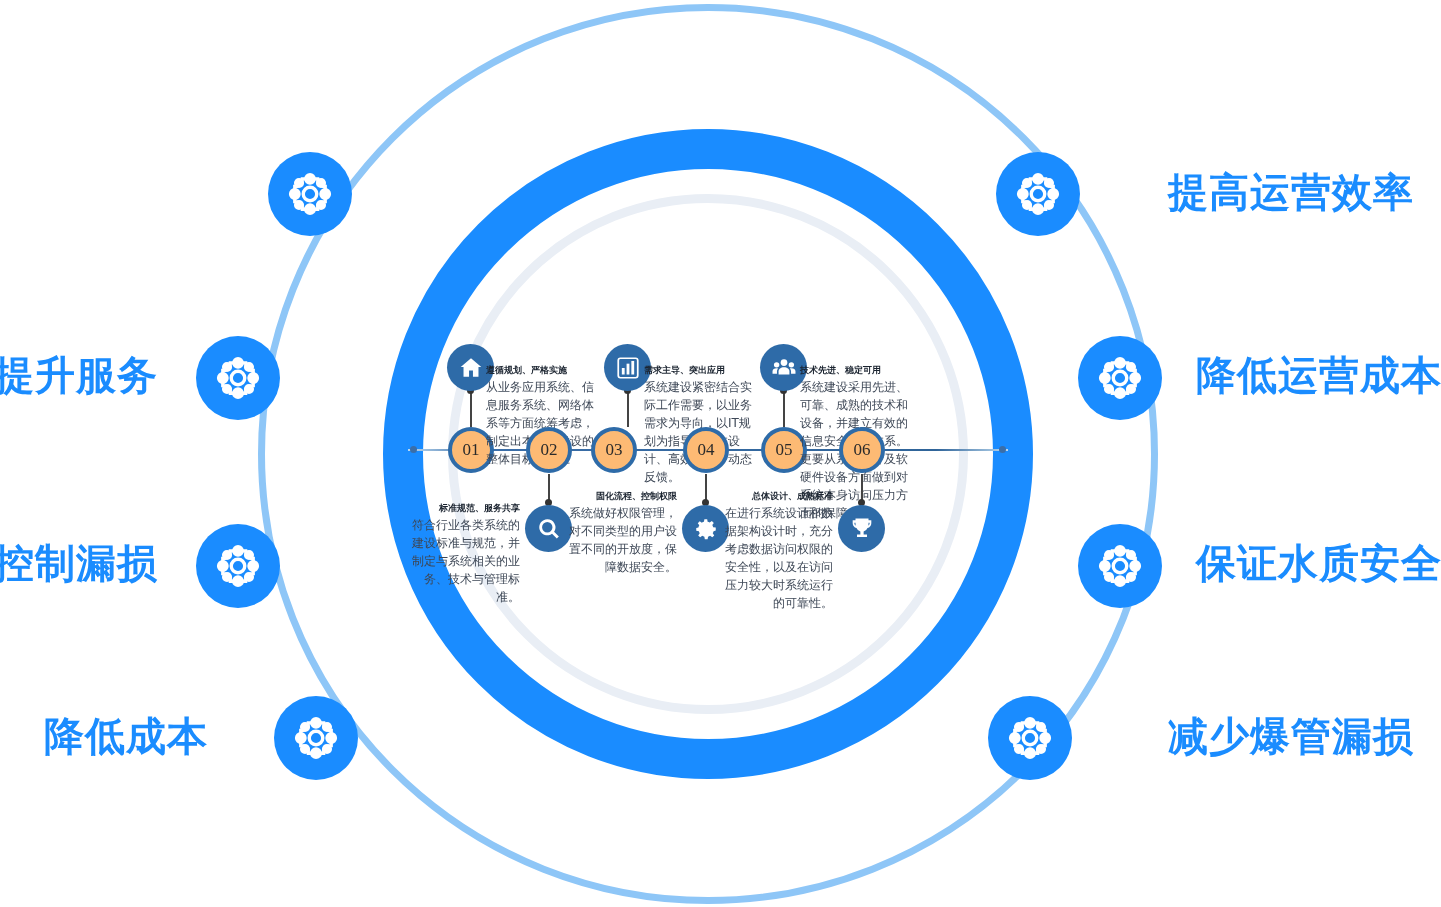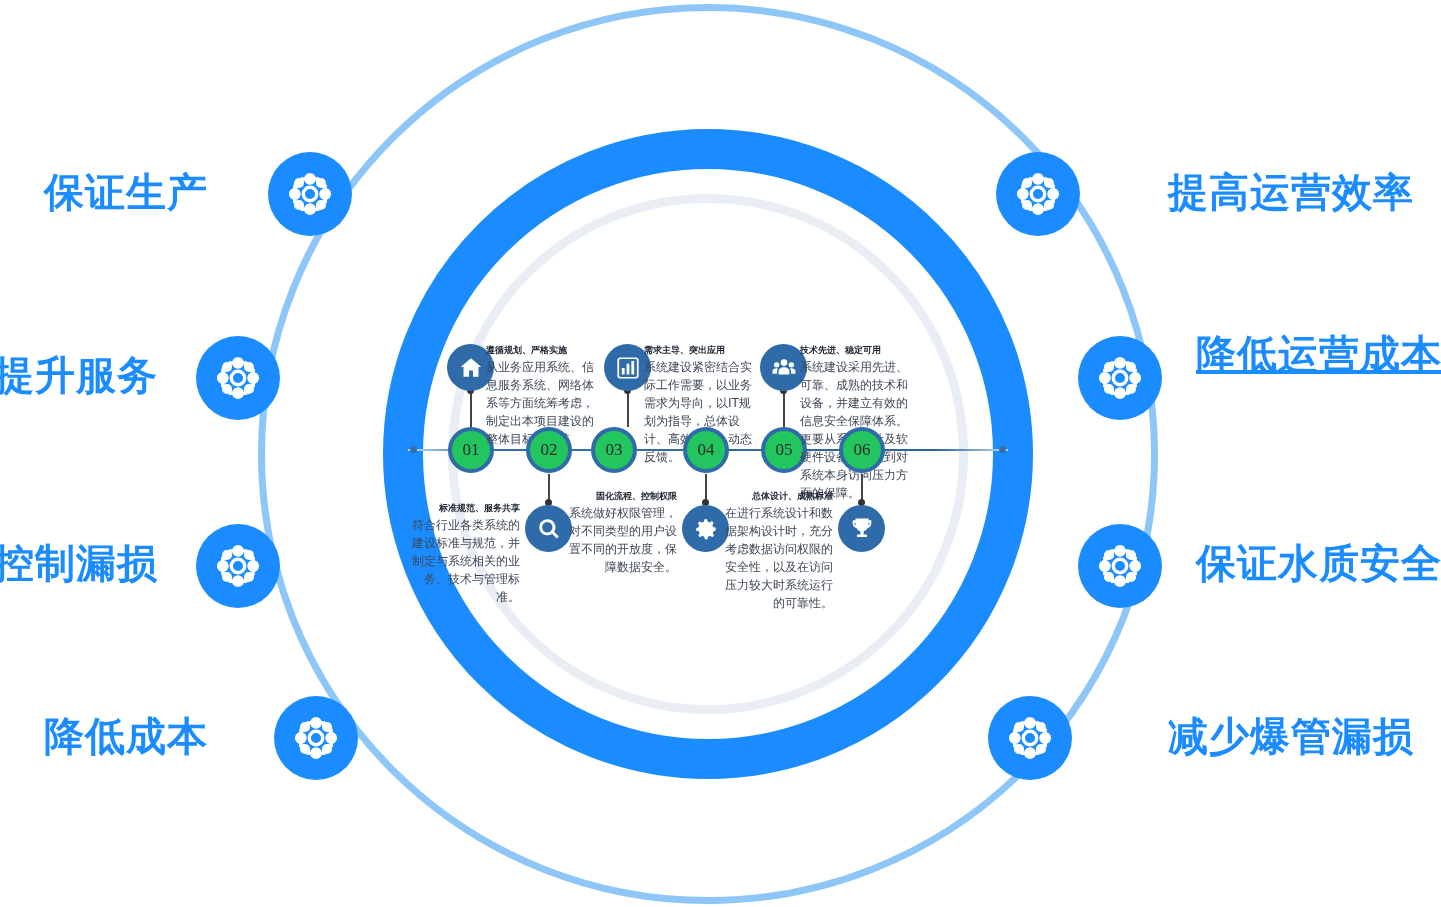--- a/index.html
+++ b/index.html
@@ -73,21 +73,21 @@
     width: 7px; height: 7px; border-radius: 50%;
     background: #3b6ea8;
   }
   .axis-cap.l { left: 2px; }
   .axis-cap.r { right: 2px; }
 
   .node {
     position: absolute;
     width: 46px; height: 46px;
     border-radius: 50%;
-    background: #22c55e;
+    background: #fdba74;
     border: 4px solid #2e6ba8;
     display: flex; align-items: center; justify-content: center;
     font-family: "Liberation Serif", "DejaVu Serif", serif;
     font-size: 17px;
     color: #2a2a2a;
     top: 97px;
   }
 
   .stem {
     position: absolute;
@@ -114,21 +114,21 @@
     font-size: 9px; font-weight: bold; color: #1b2430;
     line-height: 1.35; margin-bottom: 2px;
     font-family: "DejaVu Sans", "Liberation Sans", sans-serif;
   }
   .blk .bd {
     font-size: 12px; color: #3a4busy; color: #3d4756;
     line-height: 1.5;
     font-family: "DejaVu Sans", "Liberation Sans", sans-serif;
   }
   .blk.ra { text-align: right; }
-  .blk.la { text-align: left; }
+  .blk.la { text-align: left; margin-top: 20px; }
 </style>
 </head>
 <body>
 
 <div id="stage">
 
   <div class="ring-outer"></div>
   <div class="ring-mid"></div>
   <div class="ring-inner-white"></div>
 
@@ -143,21 +143,20 @@
         <circle cx="14" cy="32" r="5" fill="#ffffff"></circle>
             <circle cx="50" cy="32" r="5" fill="#ffffff"></circle>
         <circle cx="19" cy="19" r="4" fill="#ffffff"></circle>
             <circle cx="45" cy="19" r="4" fill="#ffffff"></circle>
         <circle cx="19" cy="45" r="4" fill="#ffffff"></circle>
             <circle cx="45" cy="45" r="4" fill="#ffffff"></circle>
       </g>
         </svg>
     </span>
   </div>
-  <div class="outer-label left" style="left:44px; top:172px;">保证生产</div>
 
   <div class="gear-badge" style="left:196px; top:336px;">
     <span>
       <svg viewBox="0 0 64 64">
           <g fill="none" stroke="#ffffff" stroke-width="4">
         <path d="M23 14 h18 a9 9 0 0 0 9 9 v18 a9 9 0 0 0 -9 9 h-18 a9 9 0 0 0 -9 -9 v-18 a9 9 0 0 0 9 -9 z"></path>
         <circle cx="32" cy="32" r="8"></circle>
         <circle cx="32" cy="14" r="5" fill="#ffffff"></circle>
             <circle cx="32" cy="50" r="5" fill="#ffffff"></circle>
         <circle cx="14" cy="32" r="5" fill="#ffffff"></circle>
@@ -243,21 +242,21 @@
         <circle cx="14" cy="32" r="5" fill="#ffffff"></circle>
             <circle cx="50" cy="32" r="5" fill="#ffffff"></circle>
         <circle cx="19" cy="19" r="4" fill="#ffffff"></circle>
             <circle cx="45" cy="19" r="4" fill="#ffffff"></circle>
         <circle cx="19" cy="45" r="4" fill="#ffffff"></circle>
             <circle cx="45" cy="45" r="4" fill="#ffffff"></circle>
       </g>
         </svg>
     </span>
   </div>
-  <div class="outer-label right" style="left:1196px; top:334px;text-decoration:underline;">降低运营成本</div>
+  <div class="outer-label right" style="left:1196px; top:355px;">降低运营成本</div>
 
   <div class="gear-badge" style="left:1078px; top:524px;">
     <span>
       <svg viewBox="0 0 64 64">
           <g fill="none" stroke="#ffffff" stroke-width="4">
         <path d="M23 14 h18 a9 9 0 0 0 9 9 v18 a9 9 0 0 0 -9 9 h-18 a9 9 0 0 0 -9 -9 v-18 a9 9 0 0 0 9 -9 z"></path>
         <circle cx="32" cy="32" r="8"></circle>
         <circle cx="32" cy="14" r="5" fill="#ffffff"></circle>
             <circle cx="32" cy="50" r="5" fill="#ffffff"></circle>
         <circle cx="14" cy="32" r="5" fill="#ffffff"></circle>

